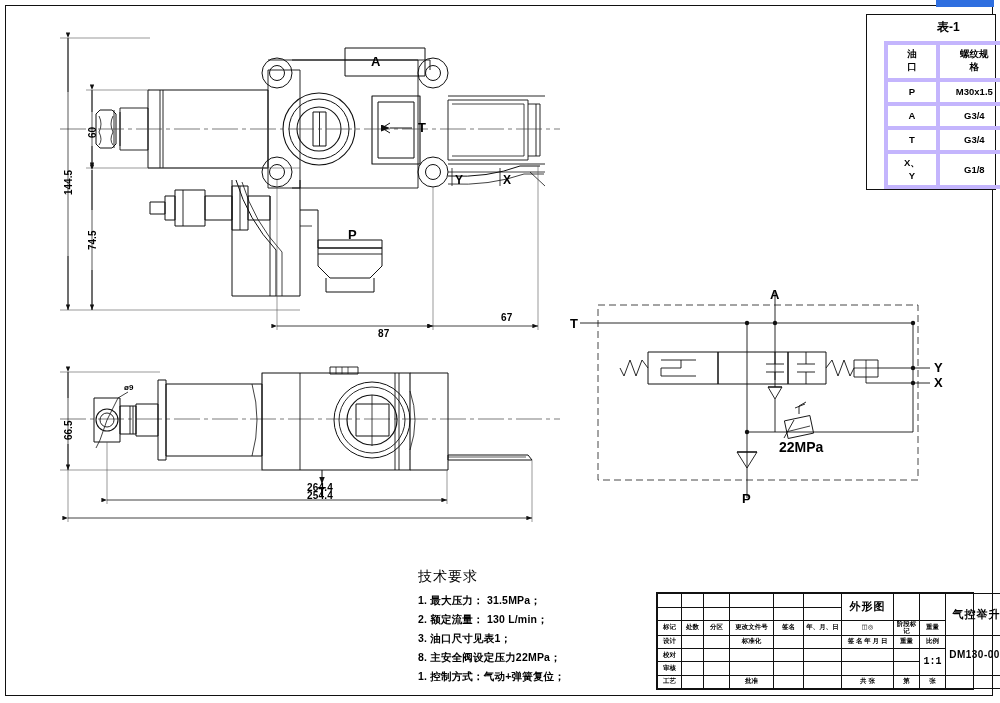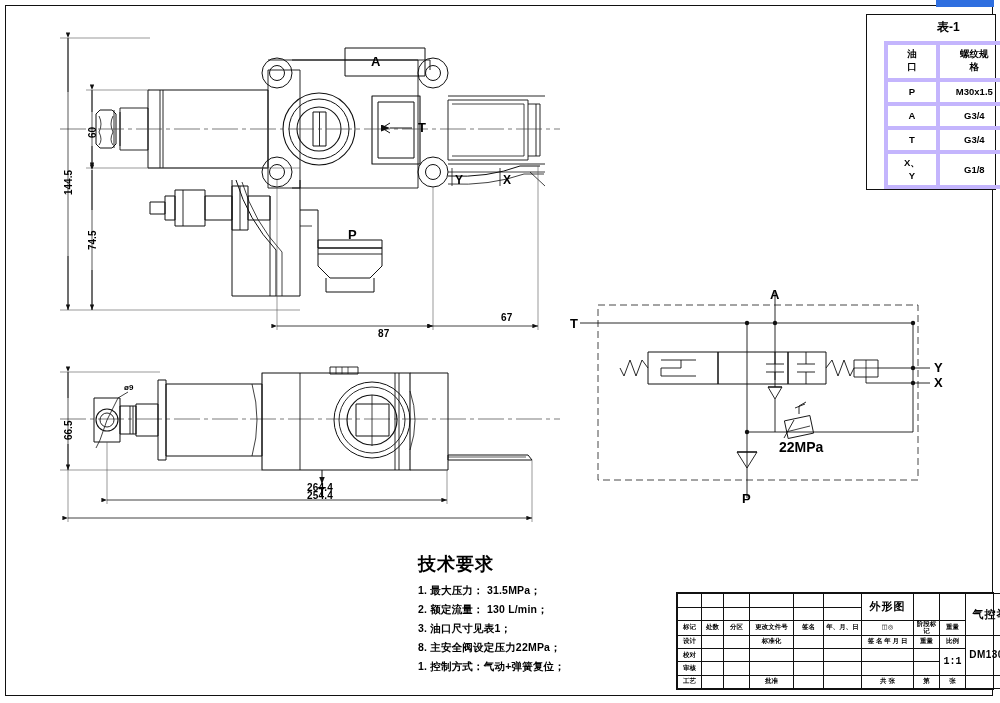--- a/index.html
+++ b/index.html
@@ -27,25 +27,25 @@
   .ptable{position:absolute;left:866px;top:14px;width:128px;
           border:1.4px solid #111;border-collapse:collapse;background:#fff;}
   .ptable table{border-collapse:collapse;width:100%;margin-left:17px;}
   .ptable td{border:4px solid #c4b5fd;text-align:center;font-size:9.5px;
              font-weight:bold;padding:3px 16px 4px;height:13px;}
   .ptable td.t{font-size:12px;border:none;padding:4px 0 5px;}
   .ptable .titlerow td{border-left:none;border-right:none;border-top:none;}
 
   
   .tech{position:absolute;left:418px;top:552px;}
-  .tech h4{margin:0 0 8px 0;font-size:18px;font-weight:bold;letter-spacing:1px;}
+  .tech h4{margin:16px 0 8px 0;font-size:14px;font-weight:normal;letter-spacing:1px;}
   .tech p{margin:0 0 5px 0;font-size:10.5px;font-weight:bold;letter-spacing:.2px;}
 
   
-  .tblock{position:absolute;left:676px;top:592px;width:318px;height:98px;
+  .tblock{position:absolute;left:656px;top:592px;width:318px;height:98px;
           border:1.5px solid #111;box-sizing:border-box;background:#fff;}
   .tblock table{border-collapse:collapse;width:100%;height:100%;
                 table-layout:fixed;}
   .tblock td{border:1px solid #111;font-size:6.5px;font-weight:bold;
              text-align:center;vertical-align:middle;padding:0;
              line-height:1.05;}
   .tblock td.blank{border:1px solid #111;}
   .tblock td.big{font-size:11px;letter-spacing:1px;}
   .tblock td.code{font-size:10px;letter-spacing:.5px;}
   .tblock td.scale{font-size:10px;font-family:Liberation Mono, monospace;}

